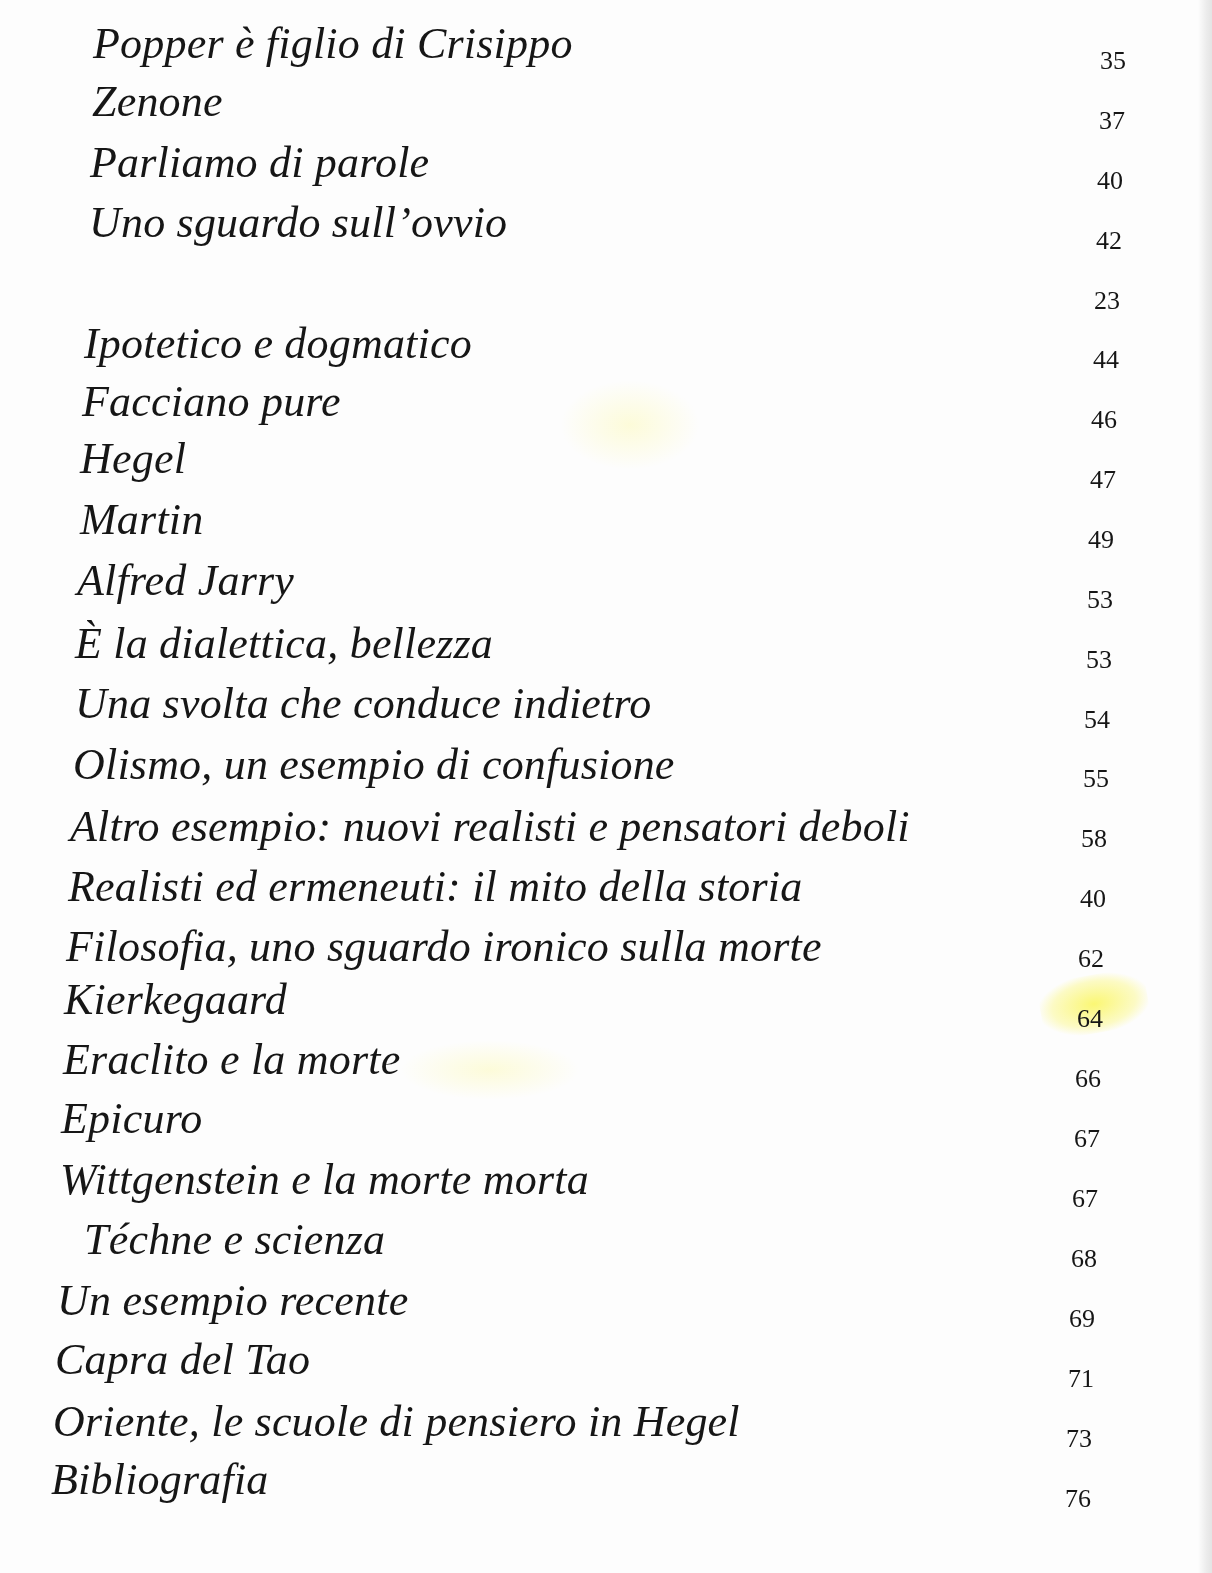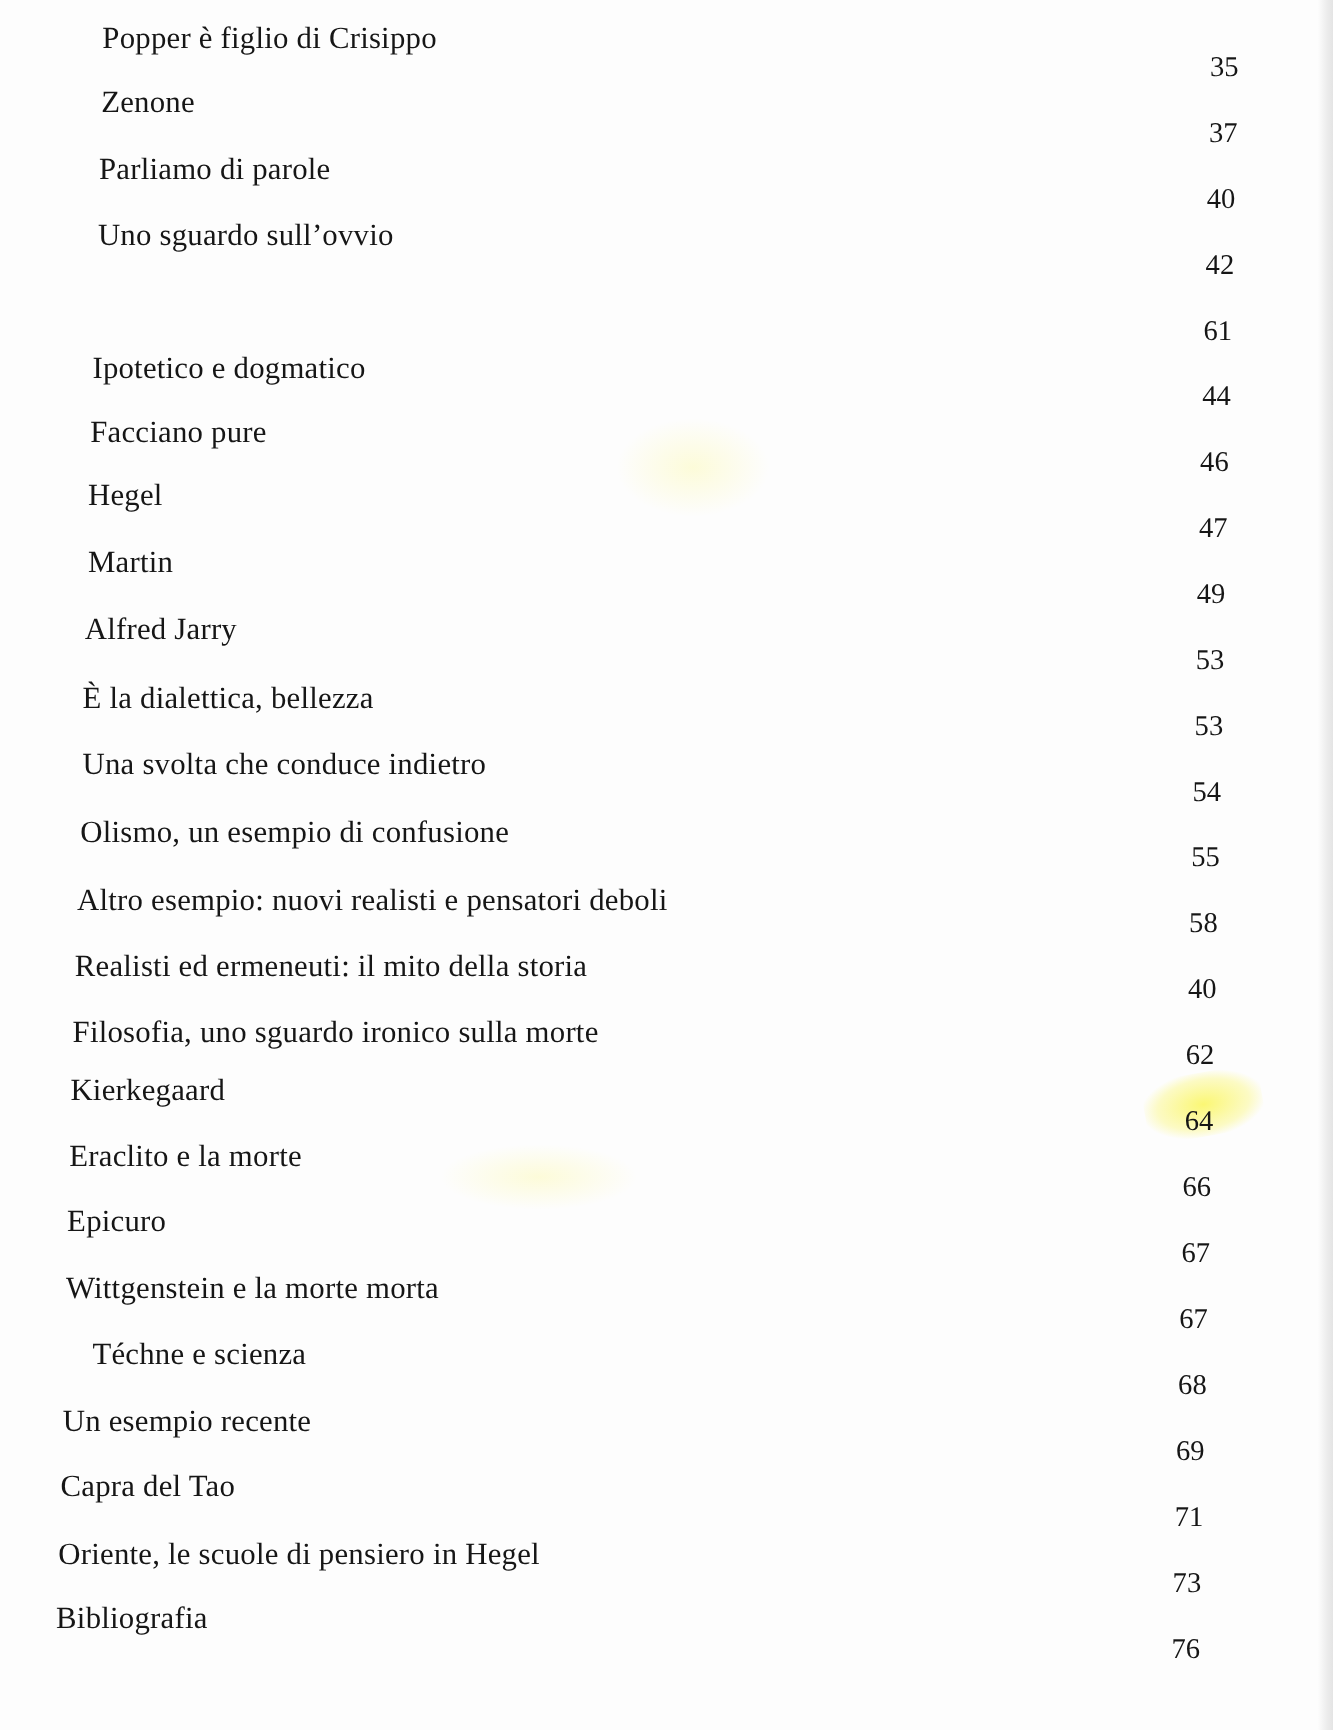--- a/index.html
+++ b/index.html
@@ -8,21 +8,21 @@
       background: #fdfdfd;
       font-family: "Liberation Serif", "DejaVu Serif", serif;
       color: #161616;
     }
     .page { position: absolute; inset: 0; }
     .right-edge {
       position: absolute; top: 0; right: 0; width: 14px; height: 1573px;
       background: linear-gradient(to right, rgba(240,240,240,0) 0%, #ececec 60%, #e4e4e4 100%);
     }
     .title {
-      position: absolute; font-size: 28px; white-space: nowrap;
+      position: absolute; font-style: italic; font-size: 44px; white-space: nowrap;
       letter-spacing: 0.2px; line-height: 1;
     }
     .pagenum {
       position: absolute; font-size: 26px; white-space: nowrap; line-height: 1;
     }
     .highlight {
       position: absolute; left: 1040px; top: 975px; width: 108px; height: 58px;
       background: radial-gradient(ellipse at center, rgba(250,245,70,0.75) 0%, rgba(250,245,90,0.35) 55%, rgba(255,255,255,0) 75%);
       transform: rotate(-10deg);
     }
@@ -61,21 +61,21 @@
   <div class="title" style="left:58px;top:1218px;margin-left:26px;">Téchne e scienza</div>
   <div class="title" style="left:57px;top:1279px;">Un esempio recente</div>
   <div class="title" style="left:55px;top:1338px;">Capra del Tao</div>
   <div class="title" style="left:53px;top:1400px;">Oriente, le scuole di pensiero in Hegel</div>
   <div class="title" style="left:51px;top:1458px;">Bibliografia</div>
 
   <div class="pagenum" style="left:1100px;top:48px;">35</div>
   <div class="pagenum" style="left:1099px;top:108px;">37</div>
   <div class="pagenum" style="left:1097px;top:168px;">40</div>
   <div class="pagenum" style="left:1096px;top:228px;">42</div>
-  <div class="pagenum" style="left:1094px;top:288px;">61</div>
+  <div class="pagenum" style="left:1094px;top:288px;">23</div>
   <div class="pagenum" style="left:1093px;top:347px;">44</div>
   <div class="pagenum" style="left:1091px;top:407px;">46</div>
   <div class="pagenum" style="left:1090px;top:467px;">47</div>
   <div class="pagenum" style="left:1088px;top:527px;">49</div>
   <div class="pagenum" style="left:1087px;top:587px;">53</div>
   <div class="pagenum" style="left:1086px;top:647px;">53</div>
   <div class="pagenum" style="left:1084px;top:707px;">54</div>
   <div class="pagenum" style="left:1083px;top:766px;">55</div>
   <div class="pagenum" style="left:1081px;top:826px;">58</div>
   <div class="pagenum" style="left:1080px;top:886px;">40</div>

